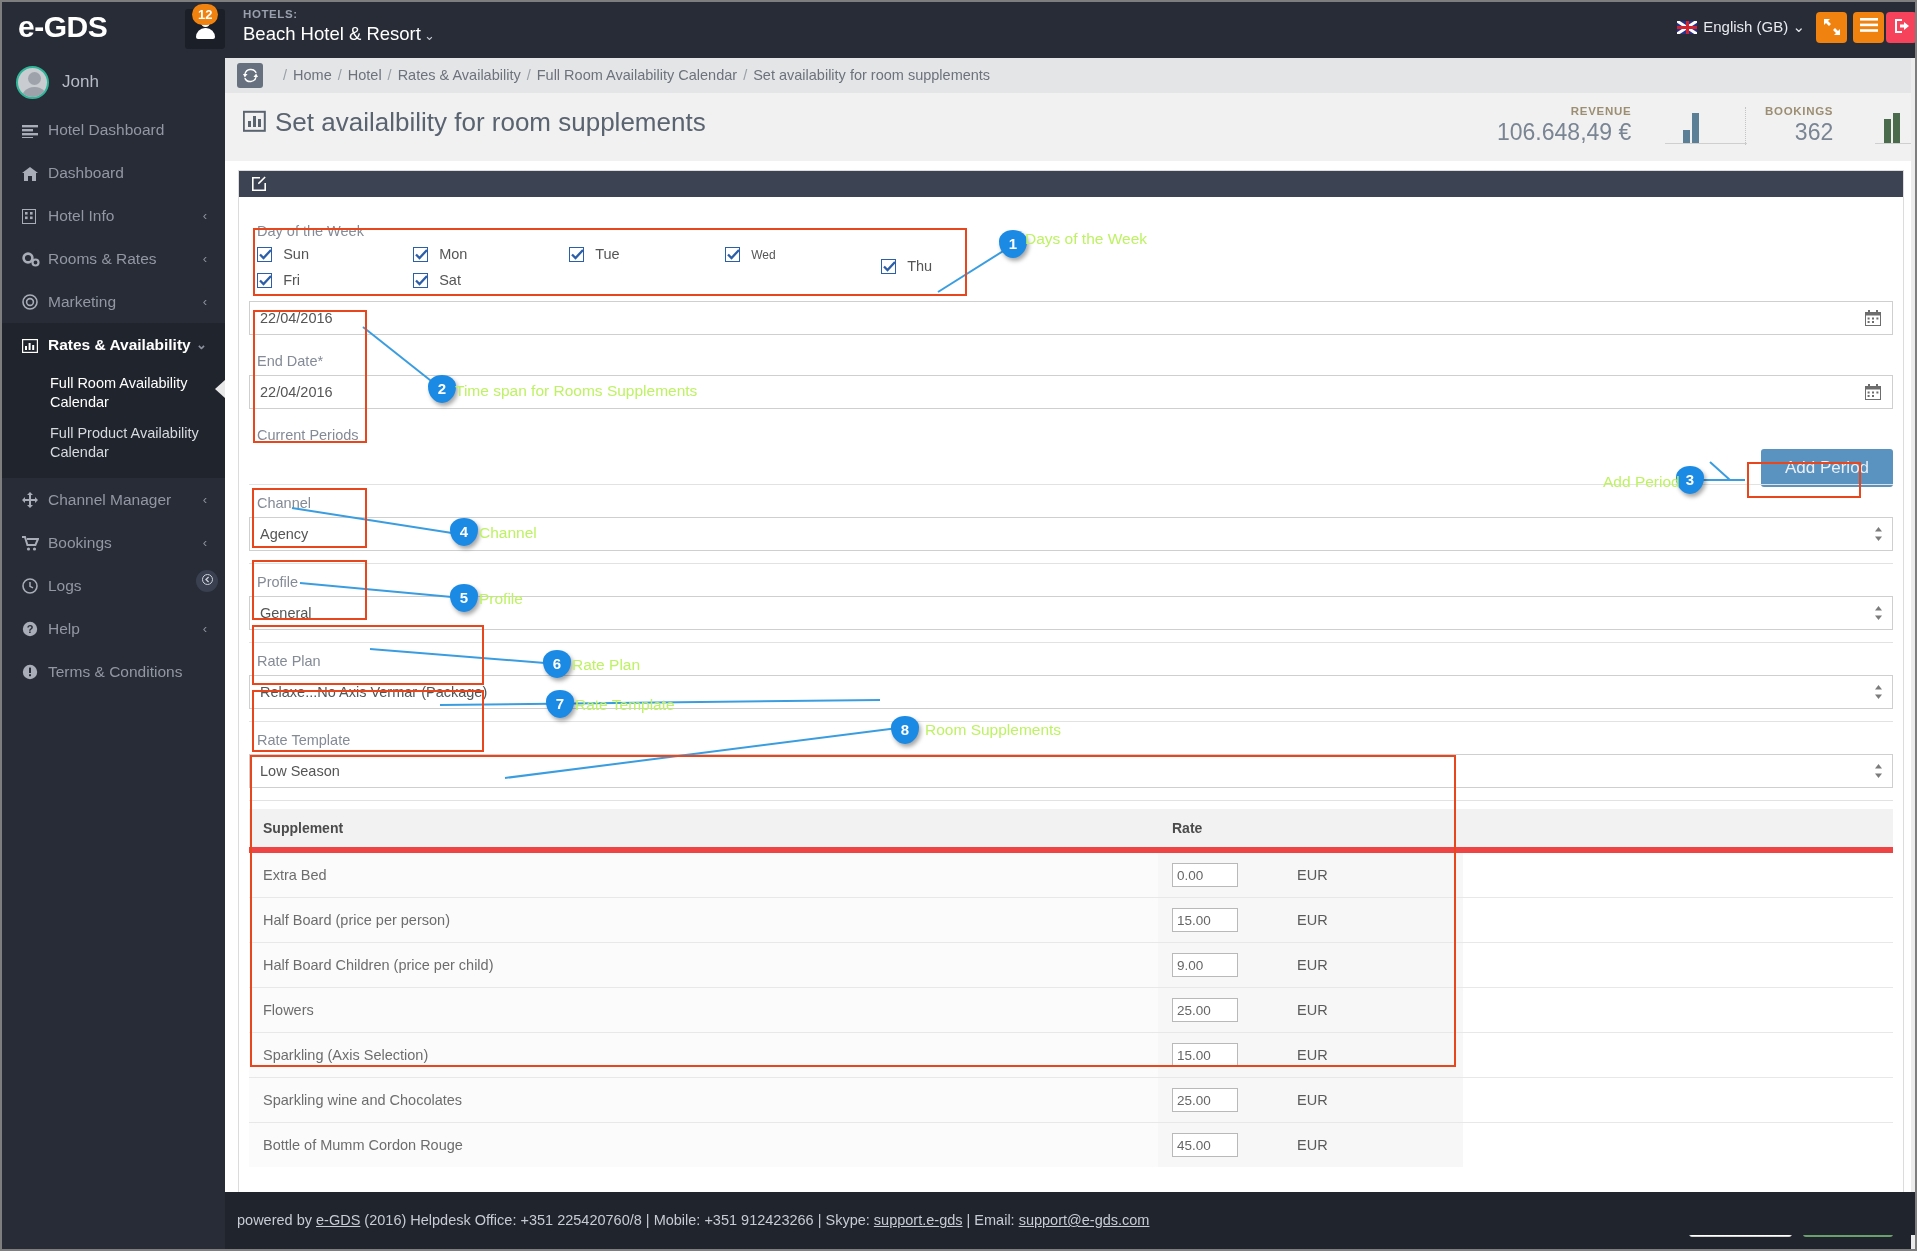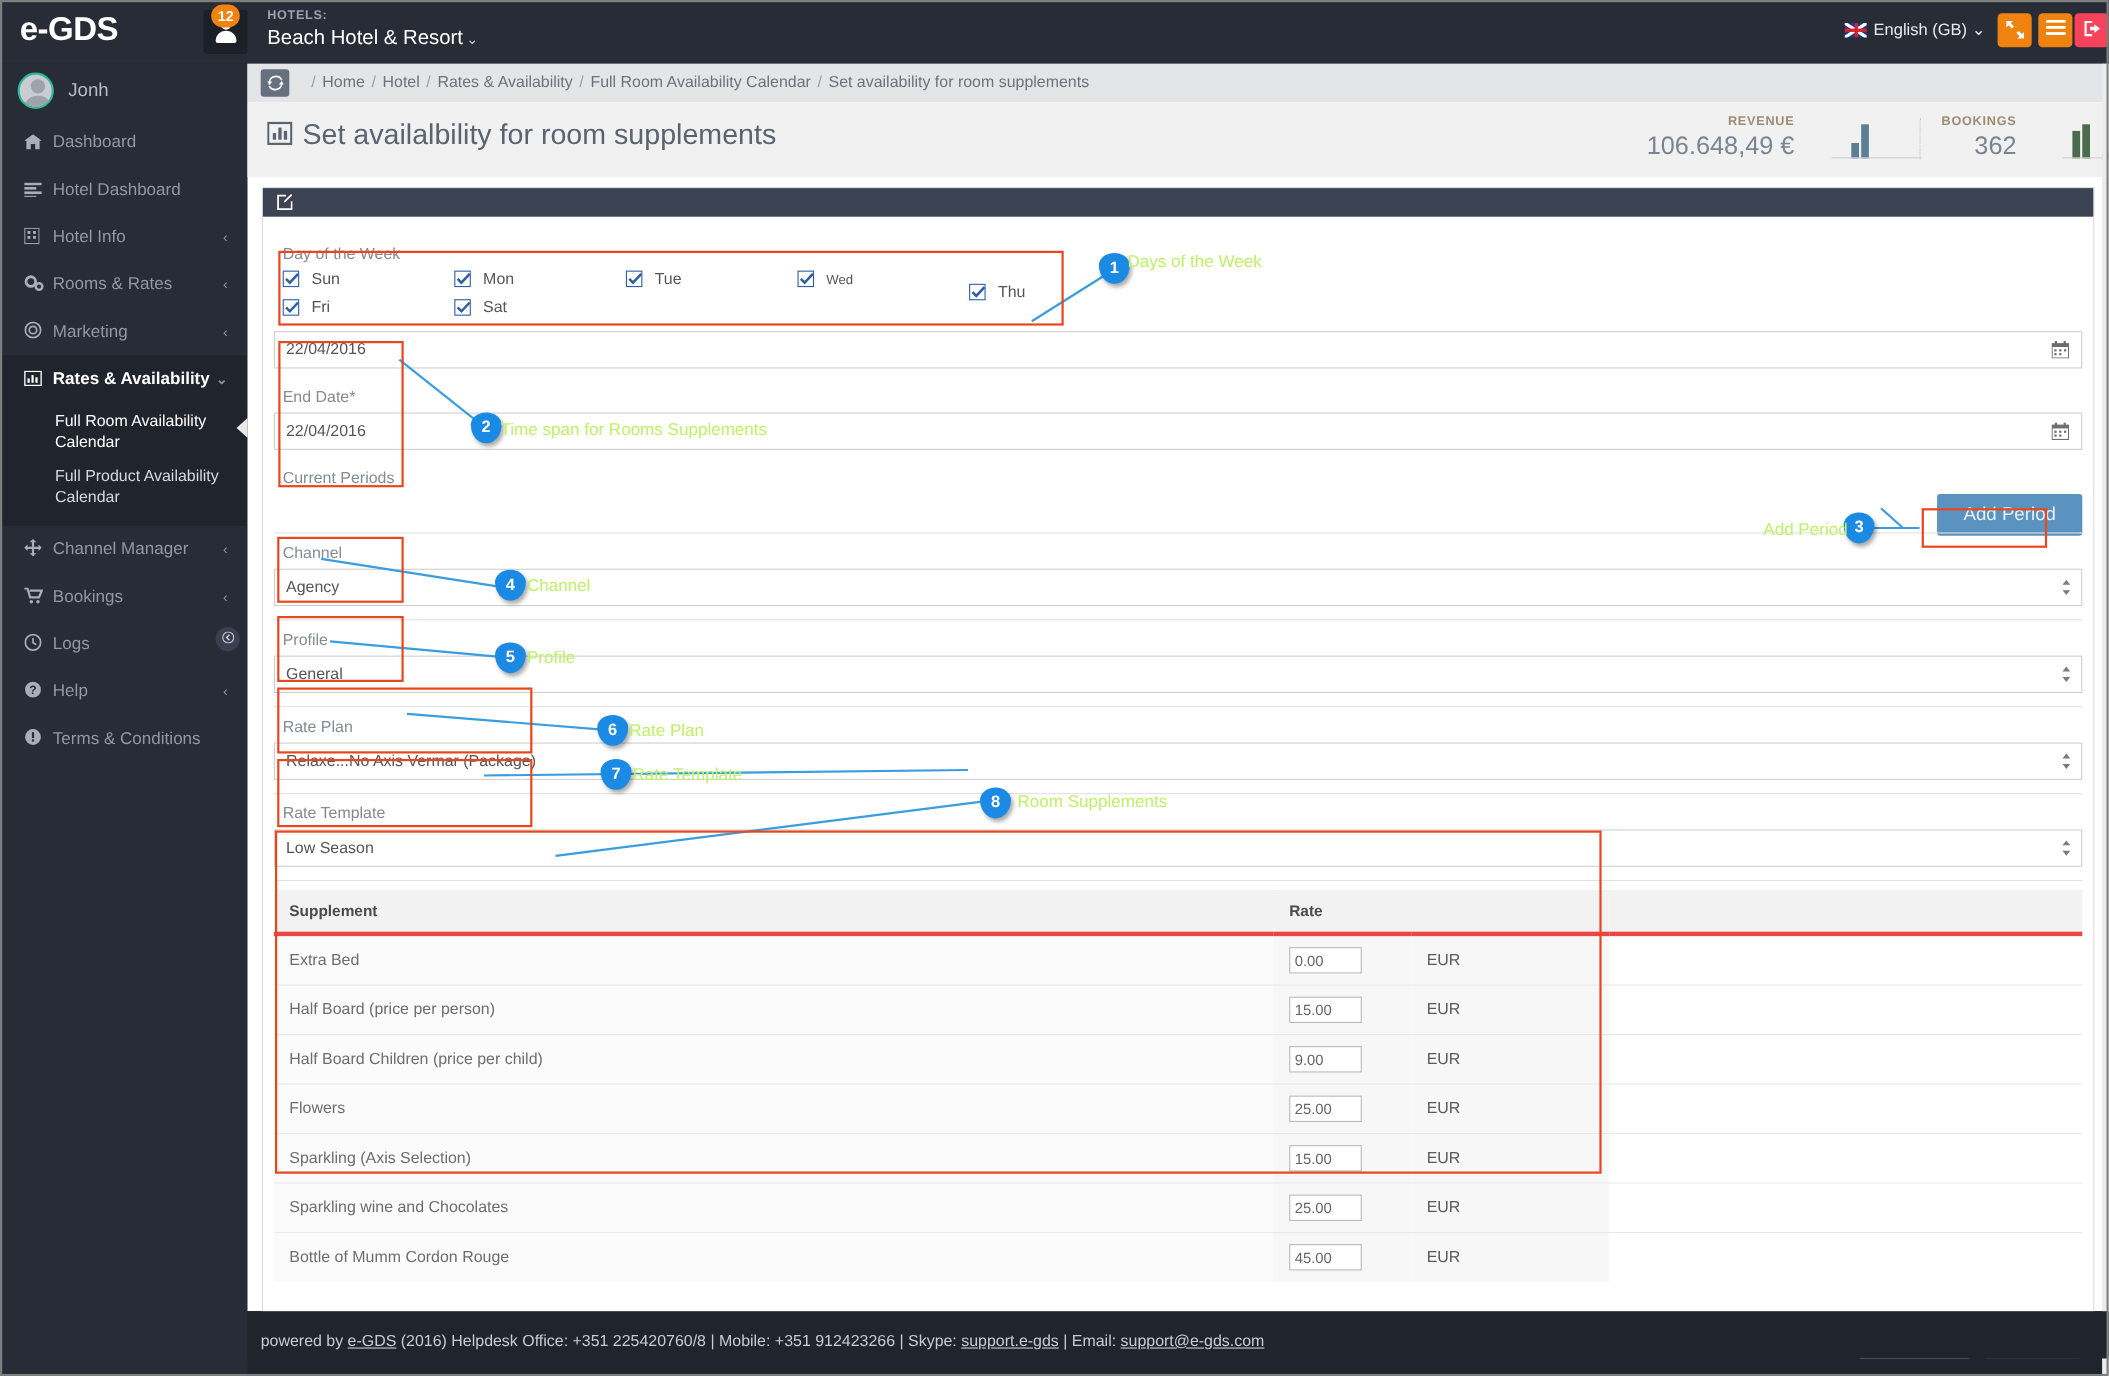--- a/index.html
+++ b/index.html
@@ -89,21 +89,21 @@
   .finput { width:100%; height:34px; border:1px solid #cfcfcf; background:#fff; font-size:14.5px;
             color:#555; padding:0 10px; font-family:"Liberation Sans", sans-serif; }
 
   .cal-ico { position:absolute; right:12px; top:9px; cursor:pointer; }
 
   .sel-wrap { position:relative; }
   .sel-arrows { position:absolute; right:10px; top:9px; width:9px; height:16px; color:#7b7b7b; font-size:9px; line-height:8px; }
 
   table.supp { width:100%; border-collapse:collapse; }
   table.supp th { text-align:left; font-size:14px; color:#4b4b4b; background:#f2f2f2; padding:11px 14px;
-                  border-bottom:4px solid #ef4444; font-weight:bold; }
+                  border-bottom:6px solid #ef4444; font-weight:bold; }
   table.supp td { font-size:14.5px; color:#6d6d6d; padding:10px 14px; border-bottom:1px solid #e8e8e8; background:#fbfbfb; }
   table.supp td.rate { width:125px; background:#f7f7f7; }
   table.supp td.unit { width:180px; background:#f7f7f7; color:#5a5a5a; font-size:14.5px; }
   .rate-input { width:66px; height:24px; border:1px solid #b9b9b9; font-size:13.5px; color:#666; padding:0 4px;
                 font-family:"Liberation Sans", sans-serif; background:#fff; }
 
   .btn { border:1px solid transparent; border-radius:3px; font-size:16px; padding:8px 26px; cursor:pointer;
          font-family:"Liberation Sans", sans-serif; }
   .btn-cancel { background:#fff; border-color:#d2d2d2; color:#9aa3ae; }
   .btn-save { background:#6aa06e; color:#fff; }
@@ -176,36 +176,36 @@
     <div class="profile">
       <div class="avatar">
           <div class="ah"></div>
           <div class="ab"></div>
         </div>
       <div class="uname">Jonh</div>
     </div>
 
     <div class="nav-item">
       <span class="ico">
-        <svg width="16" height="14" viewBox="0 0 16 14">
-            <path d="M8 0L0 6h2v8h4V9h4v5h4V6h2z" fill="currentColor"></path>
-          </svg>
-      </span><span>Dashboard</span>
-      <span class="arr"></span>
-    </div>
-
-    <div class="nav-item">
-      <span class="ico">
         <svg width="16" height="13" viewBox="0 0 16 13">
           <rect y="0" width="16" height="2.4" fill="currentColor"></rect>
             <rect y="4" width="11" height="2.4" fill="currentColor"></rect>
           <rect y="8" width="16" height="2.4" fill="currentColor"></rect>
             <rect y="12" width="11" height="1" fill="currentColor"></rect>
         </svg>
       </span><span>Hotel Dashboard</span>
+      <span class="arr"></span>
+    </div>
+
+    <div class="nav-item">
+      <span class="ico">
+        <svg width="16" height="14" viewBox="0 0 16 14">
+            <path d="M8 0L0 6h2v8h4V9h4v5h4V6h2z" fill="currentColor"></path>
+          </svg>
+      </span><span>Dashboard</span>
       <span class="arr"></span>
     </div>
 
     <div class="nav-item">
       <span class="ico">
         <svg width="14" height="15" viewBox="0 0 14 15">
             <rect x="0.5" y="0.5" width="13" height="14" fill="none" stroke="currentColor"></rect>
           <rect x="3" y="3" width="2.6" height="2.6" fill="currentColor"></rect>
             <rect x="8" y="3" width="2.6" height="2.6" fill="currentColor"></rect>
           <rect x="3" y="7.5" width="2.6" height="2.6" fill="currentColor"></rect>

